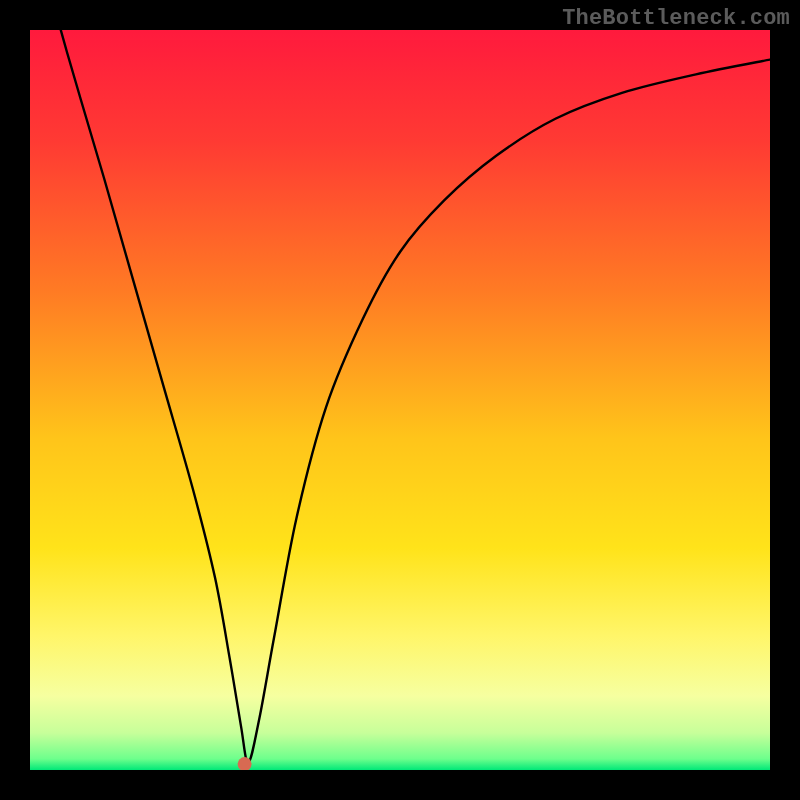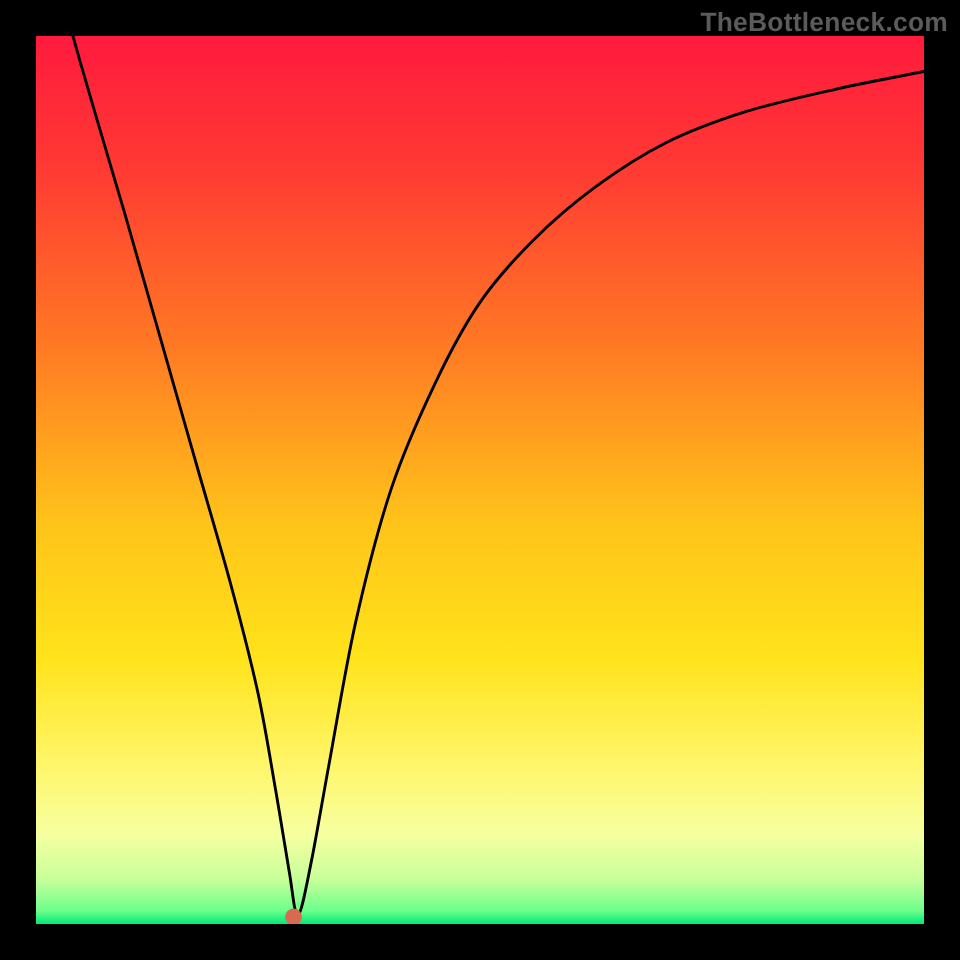--- a/index.html
+++ b/index.html
@@ -26,21 +26,21 @@
     overflow: hidden;
   }
   .attribution {
     position: absolute;
     top: 6px;
     right: 10px;
     color: #5b5b5b;
     font-size: 22px;
     font-weight: 600;
     letter-spacing: 0.2px;
-    font-family: Liberation Sans, sans-serif;
+    font-family: Liberation Mono, monospace;
   }
   svg {
     display: block;
   }
 </style>
 </head>
 <body>
 
 <div class="frame">
   <div class="attribution">TheBottleneck.com</div>

